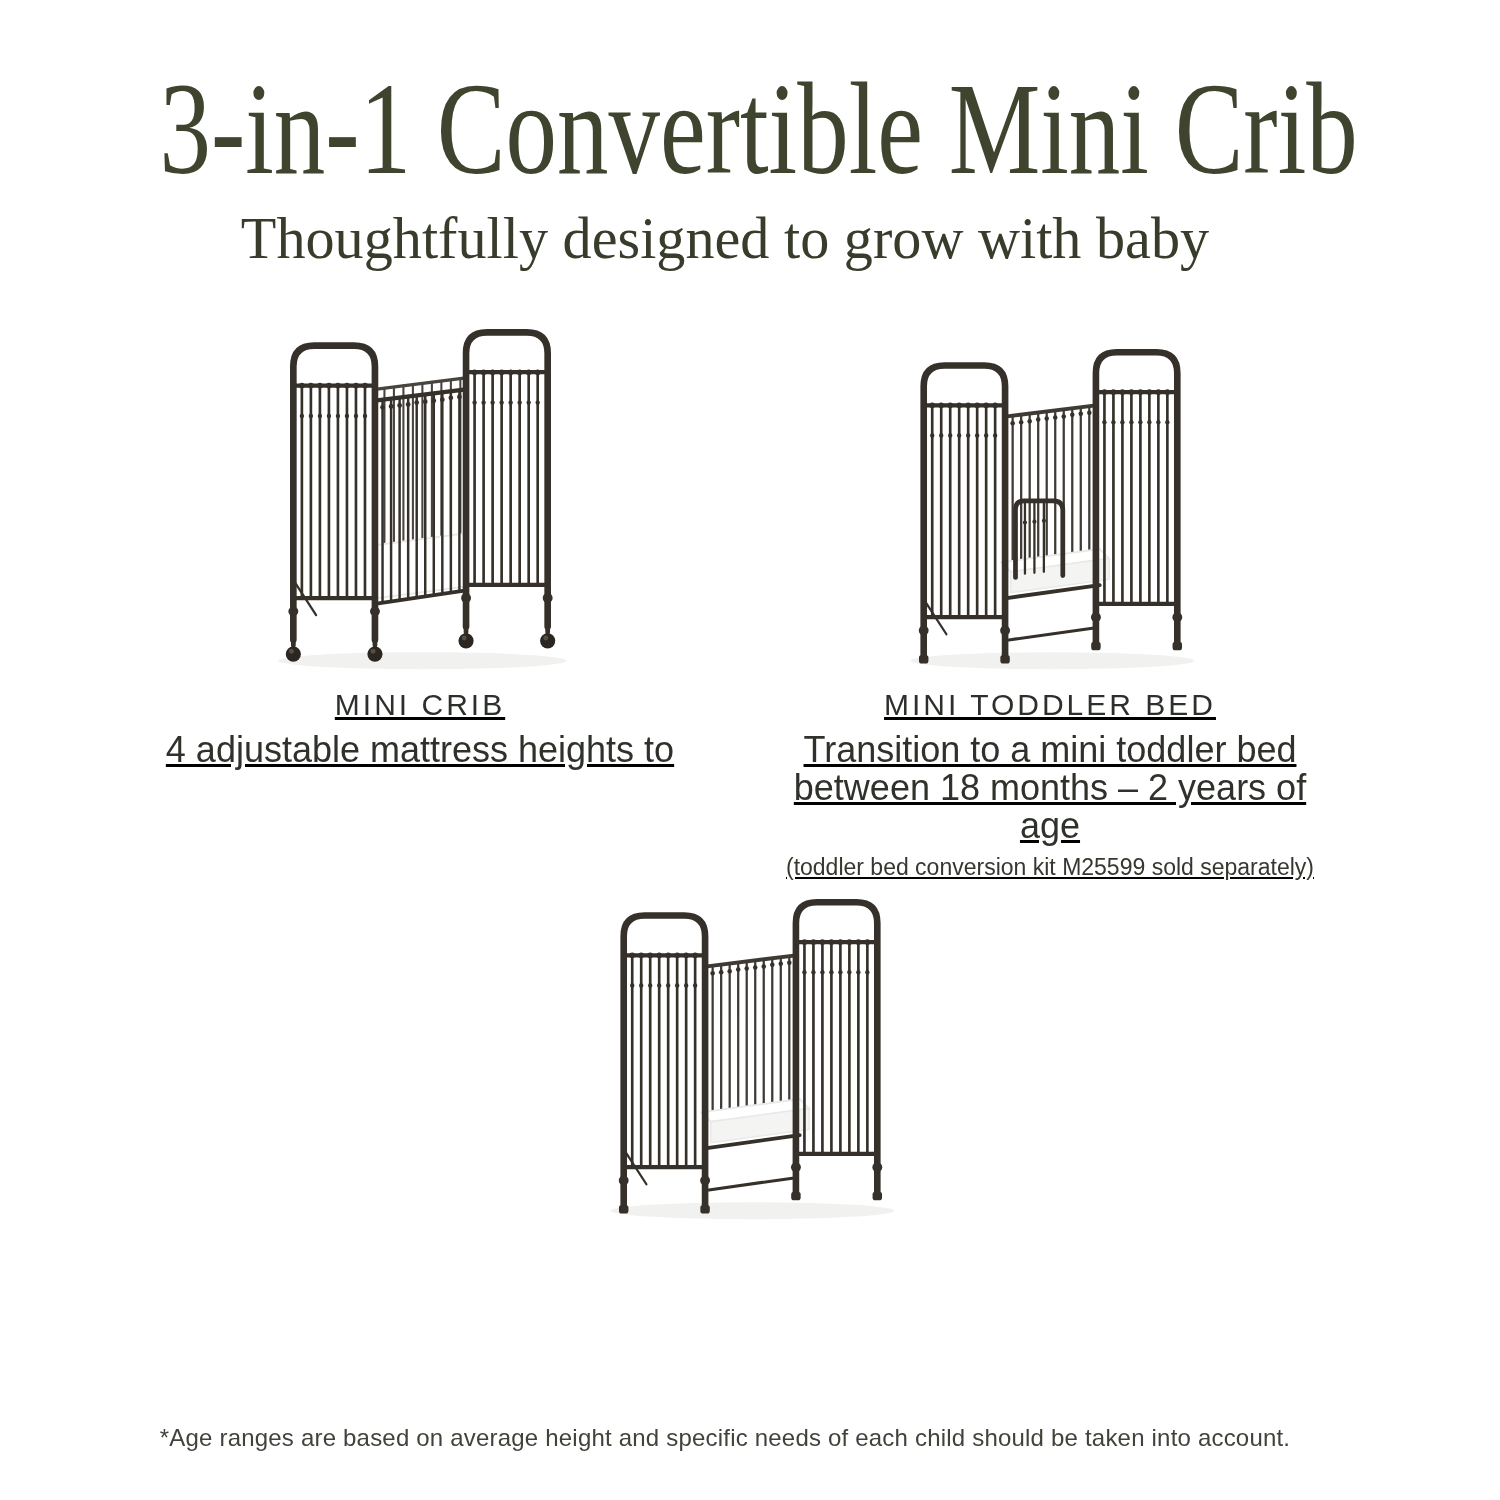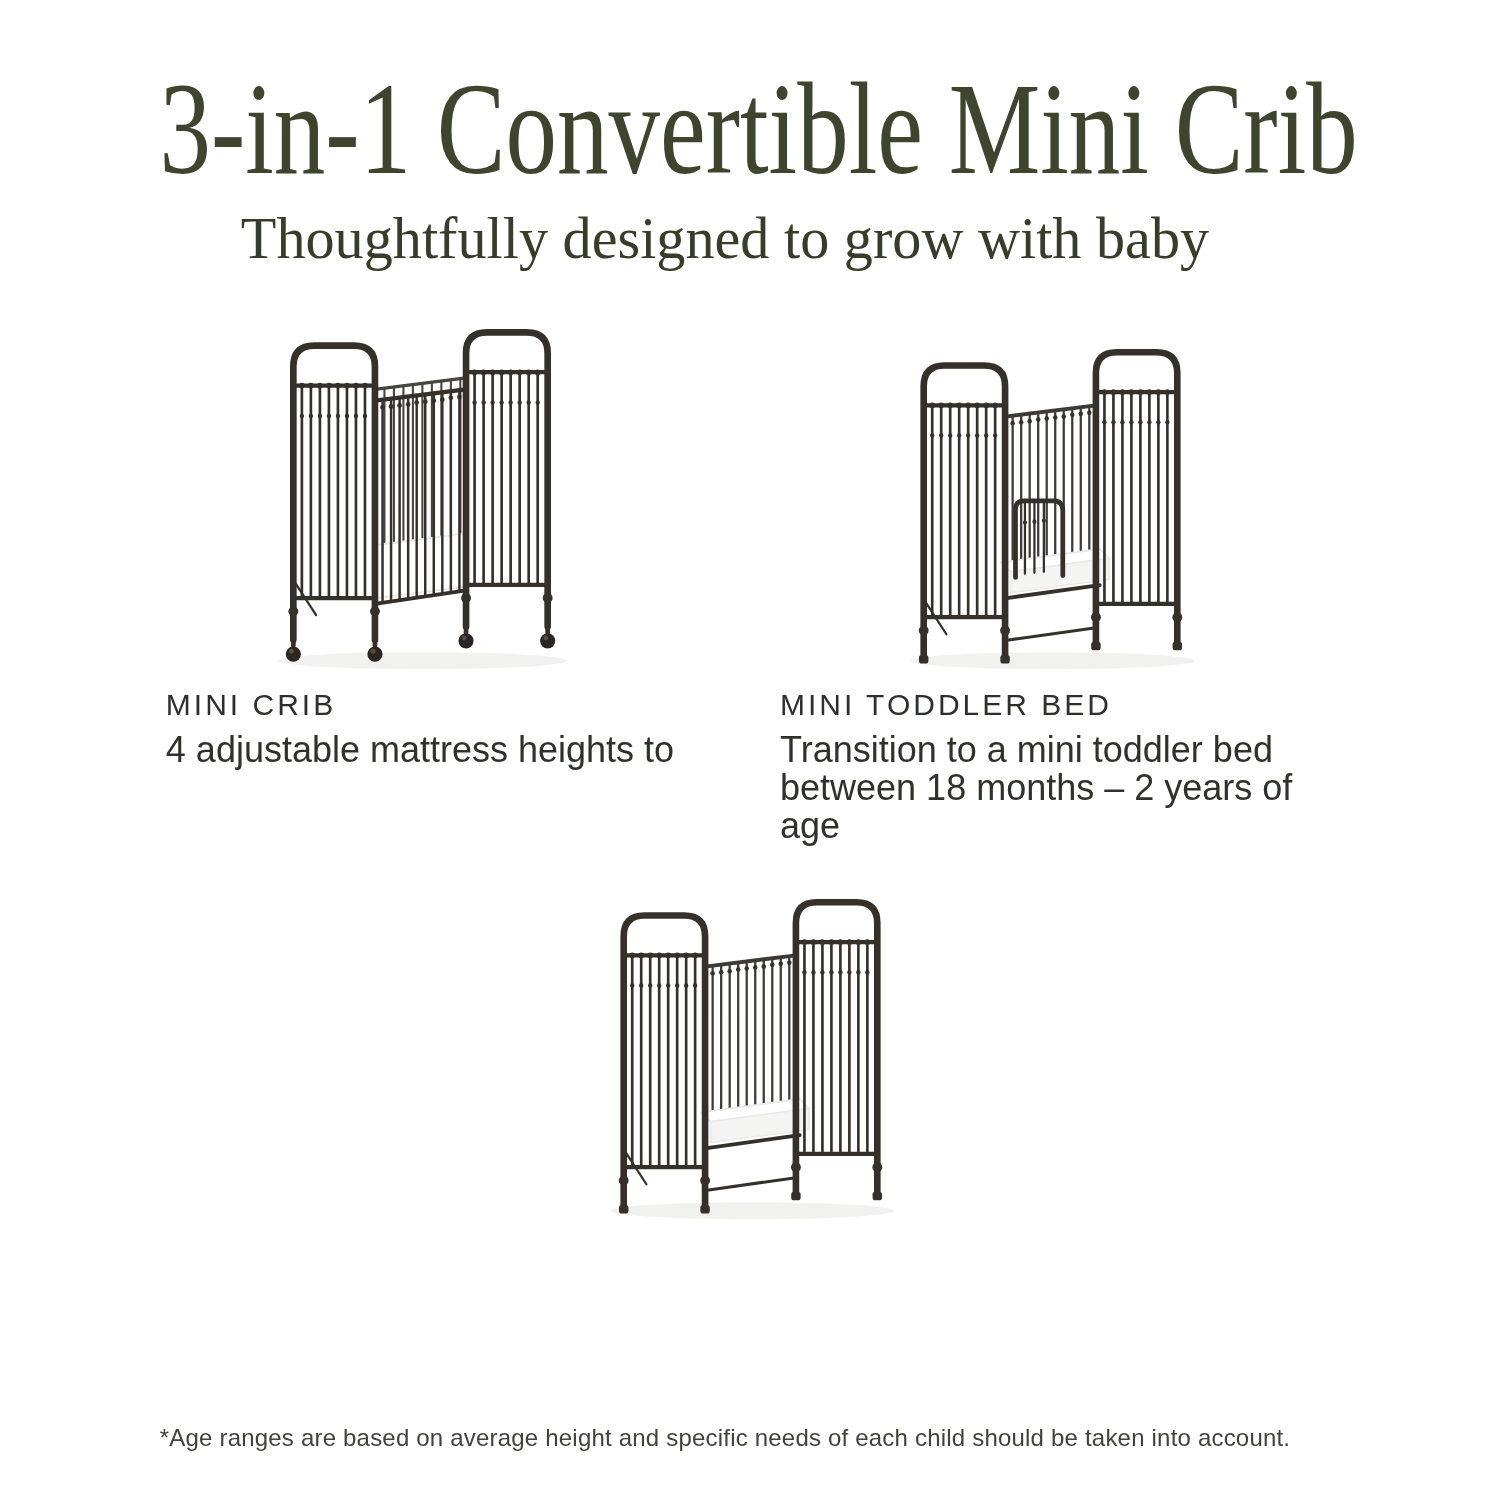--- a/index.html
+++ b/index.html
@@ -14,21 +14,21 @@
     transform:scaleX(0.78);transform-origin:50% 0;white-space:nowrap;
   }
   .subtitle{
     position:absolute;left:0;right:0;top:204px;margin:0;
     text-align:center;font-family:"Liberation Serif",serif;font-weight:400;
     font-size:60px;line-height:1.15;color:#373d2a;
     transform:scaleX(0.97);transform-origin:50% 0;white-space:nowrap;
   }
   .stage{
     position:absolute;display:flex;flex-direction:column;align-items:center;
-    margin:0;
+    text-align:center;margin:0;text-decoration:underline;
   }
   .stage svg{display:block;}
   .stage-1{left:150px;top:302px;width:540px;}
   .stage-2{left:780px;top:302px;width:540px;}
   .stage-2 svg{margin-top:20px;}
   .stage-3{left:470px;top:858px;width:560px;}
   .stage-3 svg{margin-top:14px;}
   .stage-label{
     margin-top:14px;font-size:30px;letter-spacing:3px;color:#2c302a;
     font-weight:400;white-space:nowrap;
@@ -267,20 +267,21 @@
         <rect x="213" y="338" width="10" height="9" rx="3"></rect>
           <rect x="299" y="338" width="10" height="9" rx="3"></rect>
       </g>
     </svg>
     <figcaption>
       <div class="stage-label">MINI TODDLER BED</div>
       <div class="stage-desc">
         <div>Transition to a mini toddler bed</div>
         <div>between 18 months – 2 years of age</div>
       </div>
+      <div class="stage-note">(toddler bed conversion kit M25599 sold separately)</div>
     </figcaption>
   </figure>
 
   <figure class="stage stage-3">
     <svg width="323" height="352" viewBox="0 0 340 372" aria-hidden="true">
       <ellipse class="shadow" cx="172" cy="358" rx="150" ry="9"></ellipse>
 
       <g class="metal" opacity="0.95">
         <path d="M122,100 L218,88" stroke-width="4"></path>
         <path d="M130,100 V252 M139,99 V251 M148,98 V250 M157,97 V249 M166,96 V248 M175,95 V246 M184,93 V245 M193,92 V244 M202,91 V243 M211,90 V242" stroke-width="2.4"></path>

